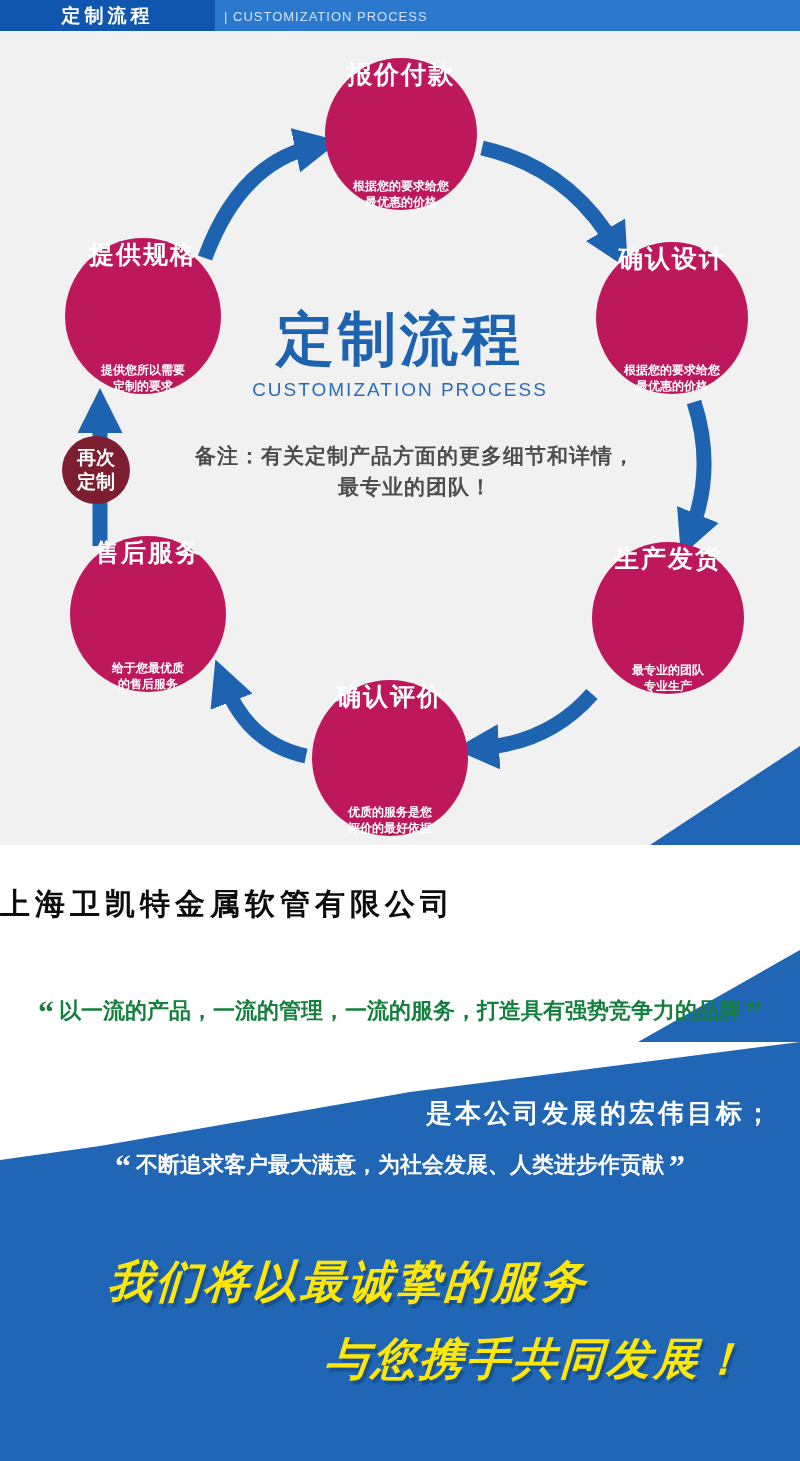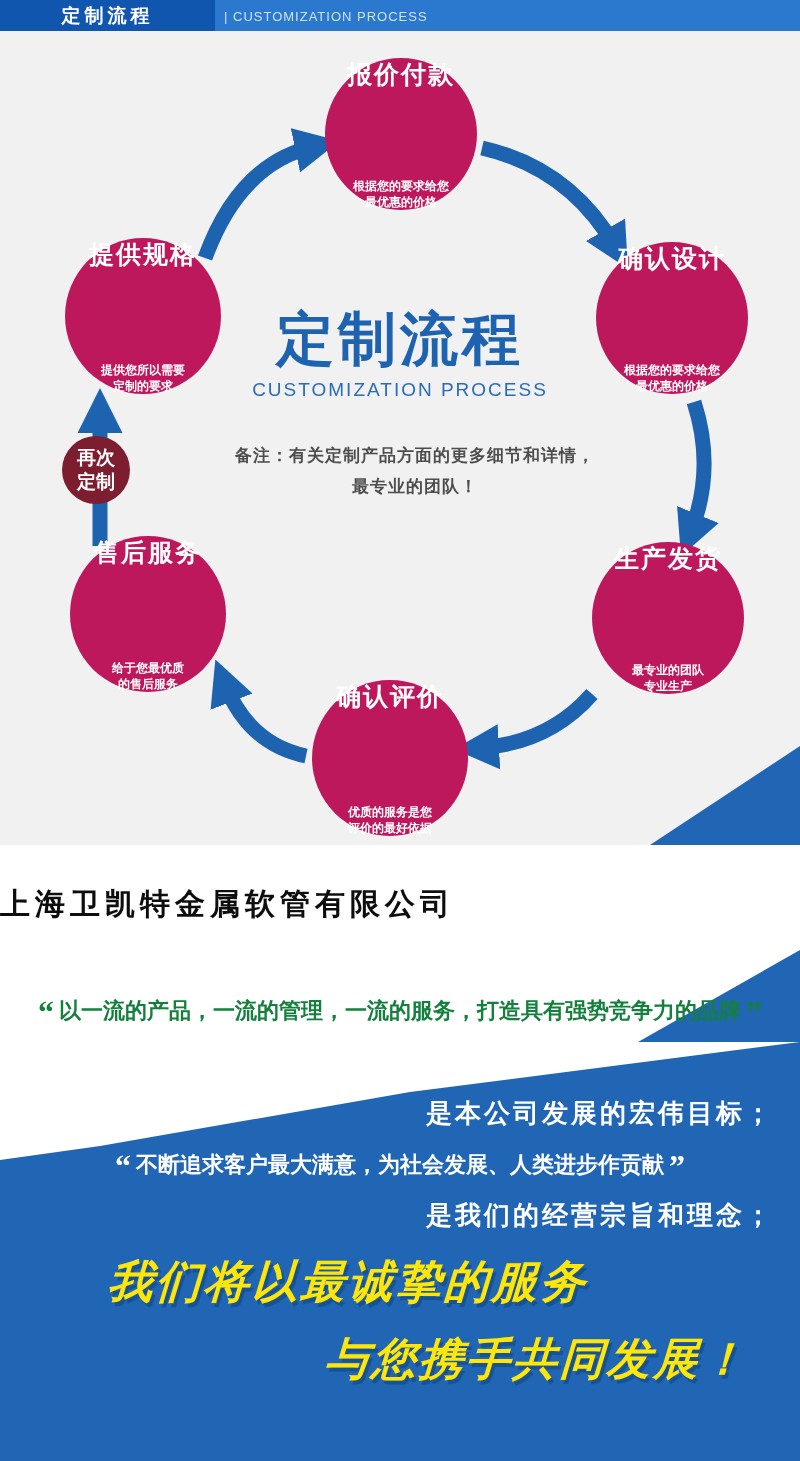--- a/index.html
+++ b/index.html
@@ -40,21 +40,21 @@
     position:absolute; left:62px; top:436px; width:68px; height:68px; border-radius:50%;
     background:#7c1e2f; color:#fff; display:flex; flex-direction:column;
     align-items:center; justify-content:center; font-size:19px; font-weight:bold; line-height:1.25;
   }
   
   .center-block { position:absolute; left:175px; top:310px; width:450px; text-align:center; }
   .center-title { font-size:58px; font-weight:bold; color:#1d63b0; letter-spacing:4px; line-height:1; }
   .center-sub { font-size:19px; color:#2a6cb8; letter-spacing:2px; margin-top:11px; }
   .note {
     position:absolute; left:110px; top:440px; width:610px; text-align:center;
-    font-size:17px; font-weight:bold; color:#4d4d4d; line-height:31px; letter-spacing:1px;
+    font-size:21px; font-weight:bold; color:#4d4d4d; line-height:31px; letter-spacing:1px;
   }
   
   .company {
     position:absolute; top:884px; left:0; width:800px; text-align:left;
     font-size:30px; font-weight:bold; color:#0d0d0d; letter-spacing:5px;
   }
   
   .quote-line { position:absolute; left:0; width:800px; text-align:center; font-weight:bold; }
   .quote1 { top:996px; color:#15803d; font-size:22px; }
   .quote2 { top:1150px; color:#ffffff; font-size:22px; }
@@ -162,17 +162,16 @@
 
   <div class="company">上海卫凯特金属软管有限公司</div>
 
   <div class="quote-line quote1">
     <span class="qm">“</span><span>以一流的产品，一流的管理，一流的服务，打造具有强势竞争力的品牌</span><span class="qm">”</span>
   </div>
   <div class="goal goal1">是本公司发展的宏伟目标；</div>
   <div class="quote-line quote2">
     <span class="qm">“</span><span>不断追求客户最大满意，为社会发展、人类进步作贡献</span><span class="qm">”</span>
   </div>
-  <div class="goal goal2">是我们的经营宗旨和理念；</div>
   <div class="yellow yellow1">我们将以最诚挚的服务</div>
   <div class="yellow yellow2">与您携手共同发展！</div>
 
 </div>
 
 </body></html>

